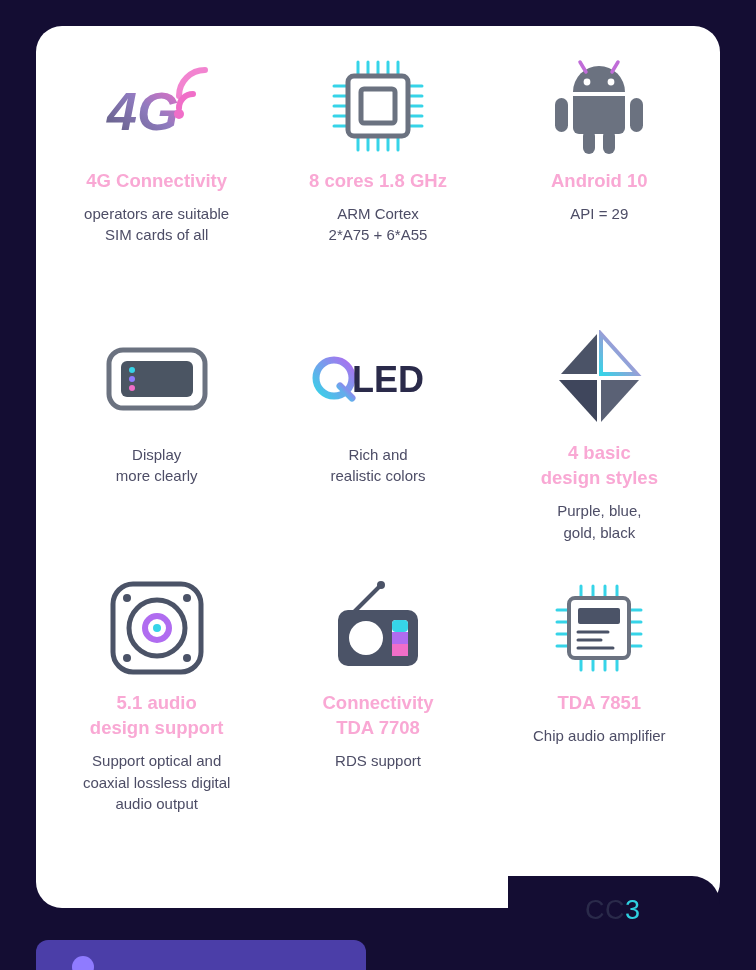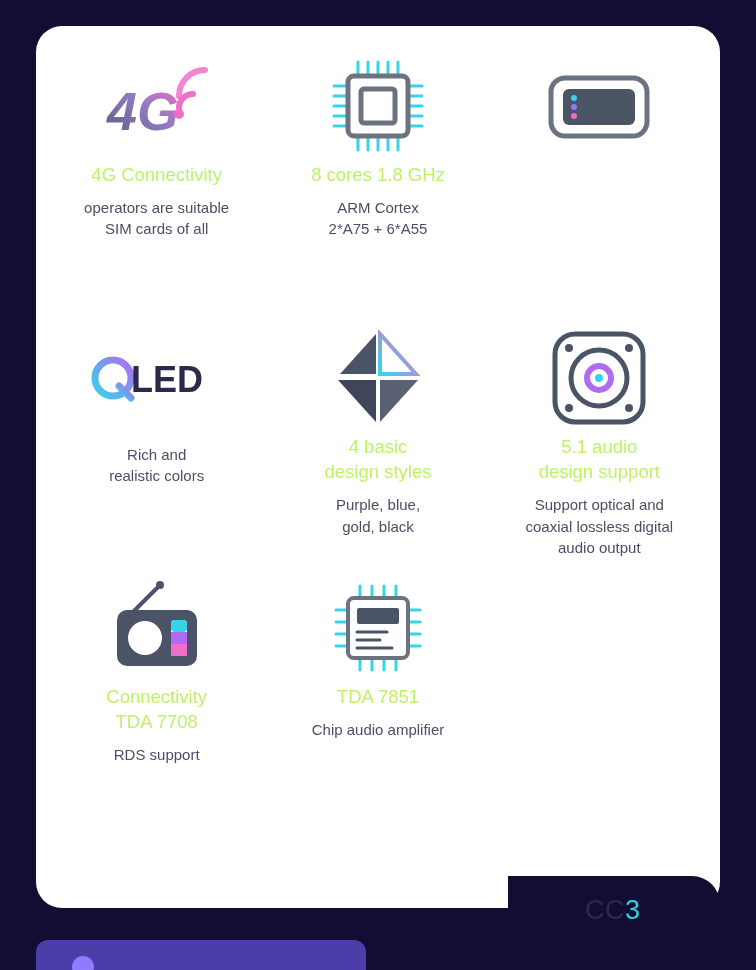--- a/index.html
+++ b/index.html
@@ -47,23 +47,24 @@
     padding: 0 6px;
   }
   .icon-wrap {
     height: 112px;
     display: flex;
     align-items: center;
     justify-content: center;
   }
   .title {
     font-size: 18.5px;
-    font-weight: normal;
-    color: #bef264;
+    font-weight: bold;
+    color: #f9a8d4;
     line-height: 1.36;
+    margin-top: 6px;
   }
   .desc {
     font-size: 15px;
     color: #4d4d66;
     line-height: 1.42;
     margin-top: 10px;
   }
   
   #brand {
     position: absolute;
@@ -153,30 +154,58 @@
           <rect x="33" y="33" width="34" height="34" rx="3" fill="none" stroke="#6b7280" stroke-width="5"></rect>
         </svg>
       </div>
       <div class="title">8 cores 1.8 GHz</div>
       <div class="desc">
         <div>ARM Cortex</div>
         <div>2*A75 + 6*A55</div>
       </div>
     </div>
 
+    <div class="cell">
+      <div class="icon-wrap">
+        <svg width="104" height="96" viewBox="0 0 104 96">
+          <g fill="#6b7280">
+            <rect x="8" y="40" width="13" height="34" rx="6.5"></rect>
+            <rect x="83" y="40" width="13" height="34" rx="6.5"></rect>
+            <path d="M26 38 h52 v32 a6 6 0 0 1 -6 6 h-40 a6 6 0 0 1 -6 -6 z"></path>
+            <rect x="36" y="72" width="12" height="24" rx="6"></rect>
+            <rect x="56" y="72" width="12" height="24" rx="6"></rect>
+            <path d="M26 34 a26 26 0 0 1 52 0 z"></path>
+          </g>
+          <g stroke="#c06cd8" stroke-width="3.5" stroke-linecap="round">
+            <line x1="33" y1="4" x2="39" y2="14"></line>
+            <line x1="71" y1="4" x2="65" y2="14"></line>
+          </g>
+          <circle cx="40" cy="24" r="3.4" fill="#ffffff"></circle>
+          <circle cx="64" cy="24" r="3.4" fill="#ffffff"></circle>
+        </svg>
+      </div>
+      <div class="title">Android 10</div>
+      <div class="desc">
+        <div>API = 29</div>
+      </div>
+    </div>
 
     <div class="cell">
       <div class="icon-wrap">
         <svg width="104" height="76" viewBox="0 0 104 76">
           <rect x="4" y="10" width="96" height="58" rx="14" fill="none" stroke="#6b7280" stroke-width="5"></rect>
           <rect x="16" y="21" width="72" height="36" rx="6" fill="#4b5563"></rect>
           <circle cx="27" cy="30" r="3" fill="#36d4e8"></circle>
           <circle cx="27" cy="39" r="3" fill="#8f7bff"></circle>
           <circle cx="27" cy="48" r="3" fill="#f06ec8"></circle>
         </svg>
+      </div>
+      <div class="desc">
+        <div>Display</div>
+        <div>more clearly</div>
       </div>
     </div>
 
     <div class="cell">
       <div class="icon-wrap">
         <svg width="140" height="60" viewBox="0 0 140 60">
           <defs>
             <linearGradient id="gq" x1="0" y1="1" x2="1" y2="0">
               <stop offset="0" stop-color="#36d4e8"></stop>
               <stop offset="1" stop-color="#b06cf0"></stop>

